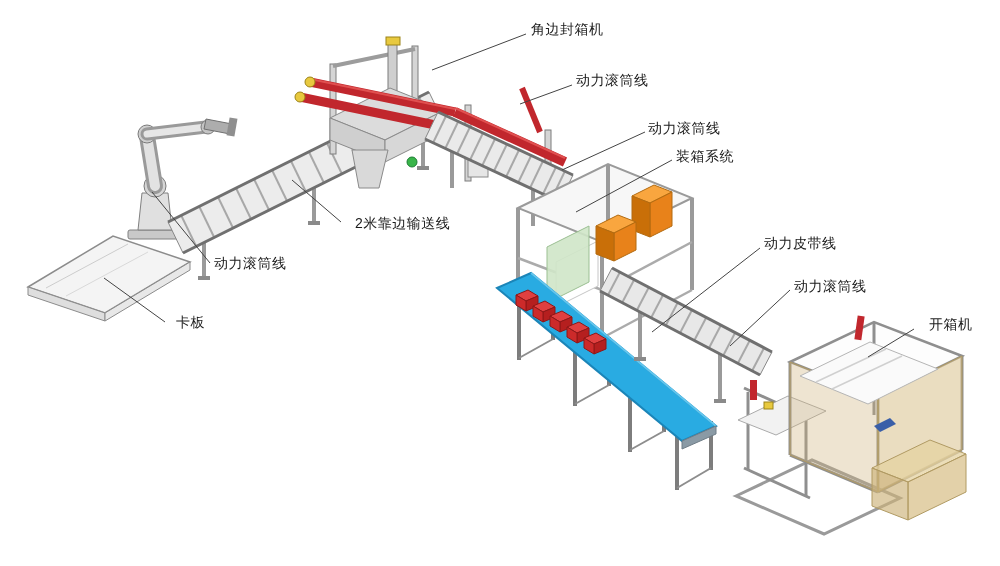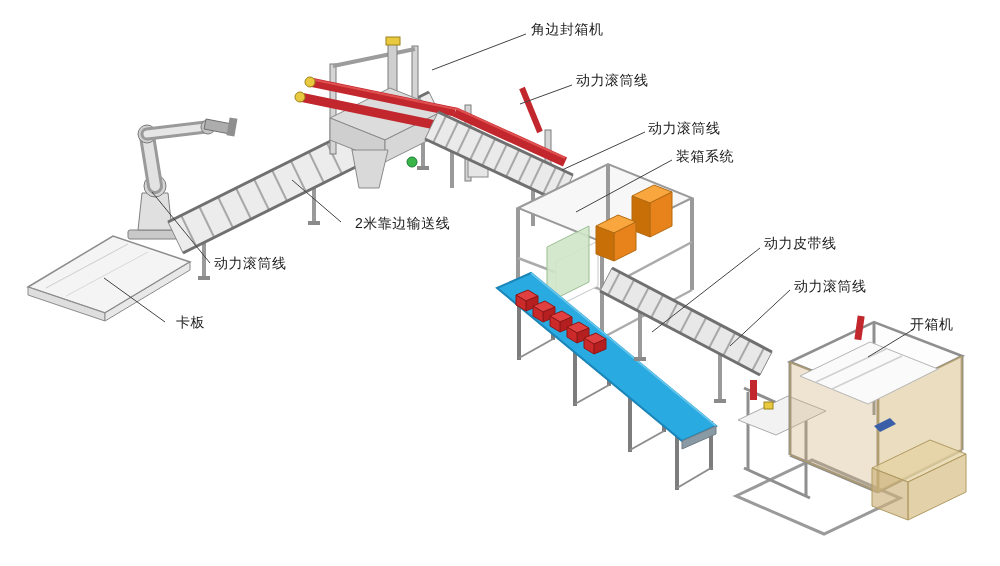--- a/index.html
+++ b/index.html
@@ -303,15 +303,15 @@
 
   <div class="label" style="left:531px;top:22px">角边封箱机</div>
   <div class="label" style="left:576px;top:73px">动力滚筒线</div>
   <div class="label" style="left:648px;top:121px">动力滚筒线</div>
   <div class="label" style="left:676px;top:149px">装箱系统</div>
   <div class="label" style="left:355px;top:216px">2米靠边输送线</div>
   <div class="label" style="left:214px;top:256px">动力滚筒线</div>
   <div class="label" style="left:176px;top:315px">卡板</div>
   <div class="label" style="left:764px;top:236px">动力皮带线</div>
   <div class="label" style="left:794px;top:279px">动力滚筒线</div>
-  <div class="label" style="left:910px;top:317px">开箱机</div>
+  <div class="label" style="left:929px;top:317px">开箱机</div>
 
 </div>
 
 </body></html>

